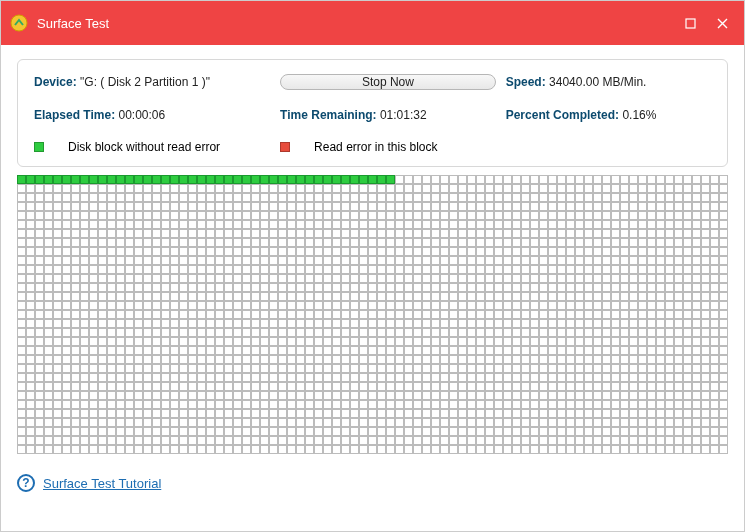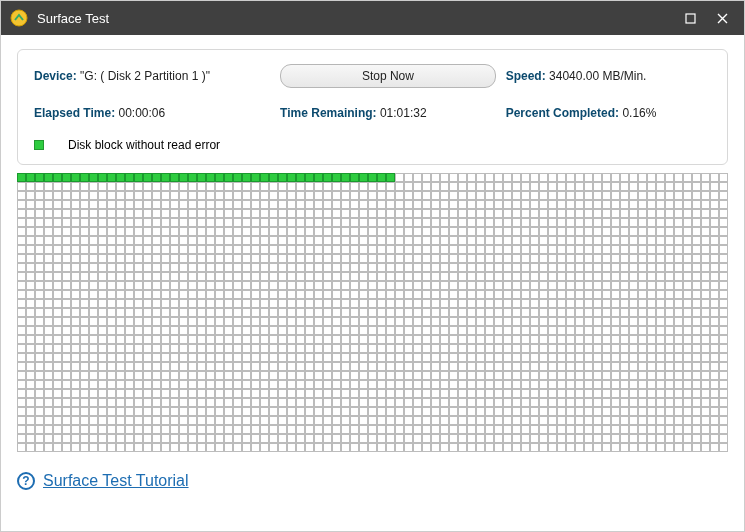--- a/index.html
+++ b/index.html
@@ -6,23 +6,23 @@
   body {
     font-family: "Segoe UI", Tahoma, sans-serif;
     font-size: 12px;
     background: #fff;
     width: 745px;
     height: 532px;
     overflow: hidden;
     border: 1px solid #ccc;
   }
   .titlebar {
-    background: #404040;
+    background: #ef4444;
     color: #fff;
-    height: 34px;
+    height: 44px;
     display: flex;
     align-items: center;
     padding: 0 8px;
   }
   .titlebar .app-icon {
     width: 20px; height: 20px;
     margin-right: 8px;
     display: inline-flex;
     align-items: center; justify-content: center;
   }
@@ -45,21 +45,21 @@
     column-gap: 10px;
     align-items: center;
   }
   .label { color: #0c4a6e; font-weight: bold; }
   .value { color: #222; }
   .bold { font-weight: 700; }
   .stop-btn {
     background: linear-gradient(#f7f7f7,#e8e8e8);
     border: 1px solid #b6b6b6;
     border-radius: 11px;
-    height: 24px;
+    height: 16px;
     width: 100%;
     font-size: 12px;
     cursor: pointer;
     color: #222;
   }
   .legend-item { display: flex; align-items: center; gap: 24px; }
   .swatch {
     width: 10px; height: 10px;
     border: 1px solid rgba(0,0,0,0.25);
     display: inline-block;
@@ -95,21 +95,21 @@
     display: inline-flex;
     align-items: center; justify-content: center;
     font-weight: 700;
     font-size: 12px;
     line-height: 1;
   }
   .tutorial-link {
     color: #1d6db2;
     text-decoration: underline;
     cursor: pointer;
-    font-size: 16px;
+    font-size: 13px;
   }
 </style>
 </head>
 <body>
 
 <div class="titlebar">
   <span class="app-icon">
     <svg width="18" height="18" viewBox="0 0 18 18">
       <circle cx="9" cy="9" r="8" fill="#f4c430" stroke="#d39e00"></circle>
       <path d="M5 11 L9 6 L13 11" stroke="#3a6" stroke-width="2" fill="none"></path>
@@ -161,20 +161,24 @@
 
     <div>
       <span class="label">Percent Completed:</span>
       <span> </span>
       <span class="value">0.16%</span>
     </div>
     <div class="legend-item">
       <span class="swatch green"></span>
       <span>Disk block without read error</span>
     </div>
+    <div class="legend-item">
+      <span class="swatch red"></span>
+      <span>Read error in this block</span>
+    </div>
 
   </div>
 
   <div class="grid-wrap" id="block-grid">
       <div class="grid-row"><span class="block ok"></span><span class="block ok"></span><span class="block ok"></span><span class="block ok"></span><span class="block ok"></span><span class="block ok"></span><span class="block ok"></span><span class="block ok"></span><span class="block ok"></span><span class="block ok"></span><span class="block ok"></span><span class="block ok"></span><span class="block ok"></span><span class="block ok"></span><span class="block ok"></span><span class="block ok"></span><span class="block ok"></span><span class="block ok"></span><span class="block ok"></span><span class="block ok"></span><span class="block ok"></span><span class="block ok"></span><span class="block ok"></span><span class="block ok"></span><span class="block ok"></span><span class="block ok"></span><span class="block ok"></span><span class="block ok"></span><span class="block ok"></span><span class="block ok"></span><span class="block ok"></span><span class="block ok"></span><span class="block ok"></span><span class="block ok"></span><span class="block ok"></span><span class="block ok"></span><span class="block ok"></span><span class="block ok"></span><span class="block ok"></span><span class="block ok"></span><span class="block ok"></span><span class="block ok"></span><span class="block"></span><span class="block"></span><span class="block"></span><span class="block"></span><span class="block"></span><span class="block"></span><span class="block"></span><span class="block"></span><span class="block"></span><span class="block"></span><span class="block"></span><span class="block"></span><span class="block"></span><span class="block"></span><span class="block"></span><span class="block"></span><span class="block"></span><span class="block"></span><span class="block"></span><span class="block"></span><span class="block"></span><span class="block"></span><span class="block"></span><span class="block"></span><span class="block"></span><span class="block"></span><span class="block"></span><span class="block"></span><span class="block"></span><span class="block"></span><span class="block"></span><span class="block"></span><span class="block"></span><span class="block"></span><span class="block"></span><span class="block"></span><span class="block"></span></div>
       <div class="grid-row"><span class="block"></span><span class="block"></span><span class="block"></span><span class="block"></span><span class="block"></span><span class="block"></span><span class="block"></span><span class="block"></span><span class="block"></span><span class="block"></span><span class="block"></span><span class="block"></span><span class="block"></span><span class="block"></span><span class="block"></span><span class="block"></span><span class="block"></span><span class="block"></span><span class="block"></span><span class="block"></span><span class="block"></span><span class="block"></span><span class="block"></span><span class="block"></span><span class="block"></span><span class="block"></span><span class="block"></span><span class="block"></span><span class="block"></span><span class="block"></span><span class="block"></span><span class="block"></span><span class="block"></span><span class="block"></span><span class="block"></span><span class="block"></span><span class="block"></span><span class="block"></span><span class="block"></span><span class="block"></span><span class="block"></span><span class="block"></span><span class="block"></span><span class="block"></span><span class="block"></span><span class="block"></span><span class="block"></span><span class="block"></span><span class="block"></span><span class="block"></span><span class="block"></span><span class="block"></span><span class="block"></span><span class="block"></span><span class="block"></span><span class="block"></span><span class="block"></span><span class="block"></span><span class="block"></span><span class="block"></span><span class="block"></span><span class="block"></span><span class="block"></span><span class="block"></span><span class="block"></span><span class="block"></span><span class="block"></span><span class="block"></span><span class="block"></span><span class="block"></span><span class="block"></span><span class="block"></span><span class="block"></span><span class="block"></span><span class="block"></span><span class="block"></span><span class="block"></span><span class="block"></span><span class="block"></span></div>
       <div class="grid-row"><span class="block"></span><span class="block"></span><span class="block"></span><span class="block"></span><span class="block"></span><span class="block"></span><span class="block"></span><span class="block"></span><span class="block"></span><span class="block"></span><span class="block"></span><span class="block"></span><span class="block"></span><span class="block"></span><span class="block"></span><span class="block"></span><span class="block"></span><span class="block"></span><span class="block"></span><span class="block"></span><span class="block"></span><span class="block"></span><span class="block"></span><span class="block"></span><span class="block"></span><span class="block"></span><span class="block"></span><span class="block"></span><span class="block"></span><span class="block"></span><span class="block"></span><span class="block"></span><span class="block"></span><span class="block"></span><span class="block"></span><span class="block"></span><span class="block"></span><span class="block"></span><span class="block"></span><span class="block"></span><span class="block"></span><span class="block"></span><span class="block"></span><span class="block"></span><span class="block"></span><span class="block"></span><span class="block"></span><span class="block"></span><span class="block"></span><span class="block"></span><span class="block"></span><span class="block"></span><span class="block"></span><span class="block"></span><span class="block"></span><span class="block"></span><span class="block"></span><span class="block"></span><span class="block"></span><span class="block"></span><span class="block"></span><span class="block"></span><span class="block"></span><span class="block"></span><span class="block"></span><span class="block"></span><span class="block"></span><span class="block"></span><span class="block"></span><span class="block"></span><span class="block"></span><span class="block"></span><span class="block"></span><span class="block"></span><span class="block"></span><span class="block"></span><span class="block"></span><span class="block"></span><span class="block"></span></div>
       <div class="grid-row"><span class="block"></span><span class="block"></span><span class="block"></span><span class="block"></span><span class="block"></span><span class="block"></span><span class="block"></span><span class="block"></span><span class="block"></span><span class="block"></span><span class="block"></span><span class="block"></span><span class="block"></span><span class="block"></span><span class="block"></span><span class="block"></span><span class="block"></span><span class="block"></span><span class="block"></span><span class="block"></span><span class="block"></span><span class="block"></span><span class="block"></span><span class="block"></span><span class="block"></span><span class="block"></span><span class="block"></span><span class="block"></span><span class="block"></span><span class="block"></span><span class="block"></span><span class="block"></span><span class="block"></span><span class="block"></span><span class="block"></span><span class="block"></span><span class="block"></span><span class="block"></span><span class="block"></span><span class="block"></span><span class="block"></span><span class="block"></span><span class="block"></span><span class="block"></span><span class="block"></span><span class="block"></span><span class="block"></span><span class="block"></span><span class="block"></span><span class="block"></span><span class="block"></span><span class="block"></span><span class="block"></span><span class="block"></span><span class="block"></span><span class="block"></span><span class="block"></span><span class="block"></span><span class="block"></span><span class="block"></span><span class="block"></span><span class="block"></span><span class="block"></span><span class="block"></span><span class="block"></span><span class="block"></span><span class="block"></span><span class="block"></span><span class="block"></span><span class="block"></span><span class="block"></span><span class="block"></span><span class="block"></span><span class="block"></span><span class="block"></span><span class="block"></span><span class="block"></span><span class="block"></span><span class="block"></span></div>
       <div class="grid-row"><span class="block"></span><span class="block"></span><span class="block"></span><span class="block"></span><span class="block"></span><span class="block"></span><span class="block"></span><span class="block"></span><span class="block"></span><span class="block"></span><span class="block"></span><span class="block"></span><span class="block"></span><span class="block"></span><span class="block"></span><span class="block"></span><span class="block"></span><span class="block"></span><span class="block"></span><span class="block"></span><span class="block"></span><span class="block"></span><span class="block"></span><span class="block"></span><span class="block"></span><span class="block"></span><span class="block"></span><span class="block"></span><span class="block"></span><span class="block"></span><span class="block"></span><span class="block"></span><span class="block"></span><span class="block"></span><span class="block"></span><span class="block"></span><span class="block"></span><span class="block"></span><span class="block"></span><span class="block"></span><span class="block"></span><span class="block"></span><span class="block"></span><span class="block"></span><span class="block"></span><span class="block"></span><span class="block"></span><span class="block"></span><span class="block"></span><span class="block"></span><span class="block"></span><span class="block"></span><span class="block"></span><span class="block"></span><span class="block"></span><span class="block"></span><span class="block"></span><span class="block"></span><span class="block"></span><span class="block"></span><span class="block"></span><span class="block"></span><span class="block"></span><span class="block"></span><span class="block"></span><span class="block"></span><span class="block"></span><span class="block"></span><span class="block"></span><span class="block"></span><span class="block"></span><span class="block"></span><span class="block"></span><span class="block"></span><span class="block"></span><span class="block"></span><span class="block"></span><span class="block"></span><span class="block"></span></div>
       <div class="grid-row"><span class="block"></span><span class="block"></span><span class="block"></span><span class="block"></span><span class="block"></span><span class="block"></span><span class="block"></span><span class="block"></span><span class="block"></span><span class="block"></span><span class="block"></span><span class="block"></span><span class="block"></span><span class="block"></span><span class="block"></span><span class="block"></span><span class="block"></span><span class="block"></span><span class="block"></span><span class="block"></span><span class="block"></span><span class="block"></span><span class="block"></span><span class="block"></span><span class="block"></span><span class="block"></span><span class="block"></span><span class="block"></span><span class="block"></span><span class="block"></span><span class="block"></span><span class="block"></span><span class="block"></span><span class="block"></span><span class="block"></span><span class="block"></span><span class="block"></span><span class="block"></span><span class="block"></span><span class="block"></span><span class="block"></span><span class="block"></span><span class="block"></span><span class="block"></span><span class="block"></span><span class="block"></span><span class="block"></span><span class="block"></span><span class="block"></span><span class="block"></span><span class="block"></span><span class="block"></span><span class="block"></span><span class="block"></span><span class="block"></span><span class="block"></span><span class="block"></span><span class="block"></span><span class="block"></span><span class="block"></span><span class="block"></span><span class="block"></span><span class="block"></span><span class="block"></span><span class="block"></span><span class="block"></span><span class="block"></span><span class="block"></span><span class="block"></span><span class="block"></span><span class="block"></span><span class="block"></span><span class="block"></span><span class="block"></span><span class="block"></span><span class="block"></span><span class="block"></span><span class="block"></span><span class="block"></span></div>

